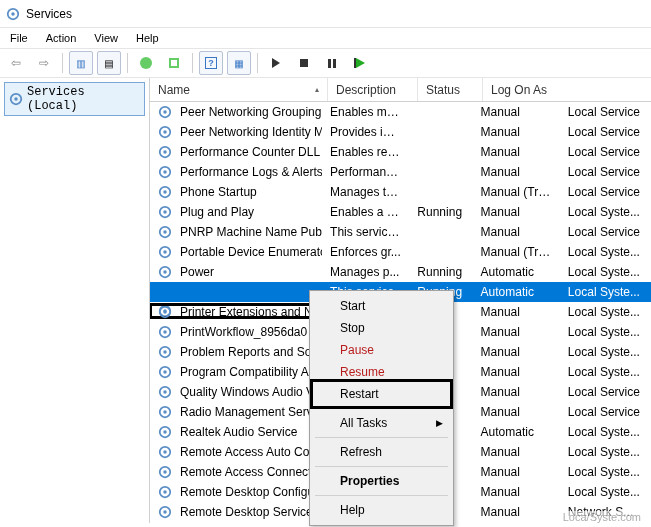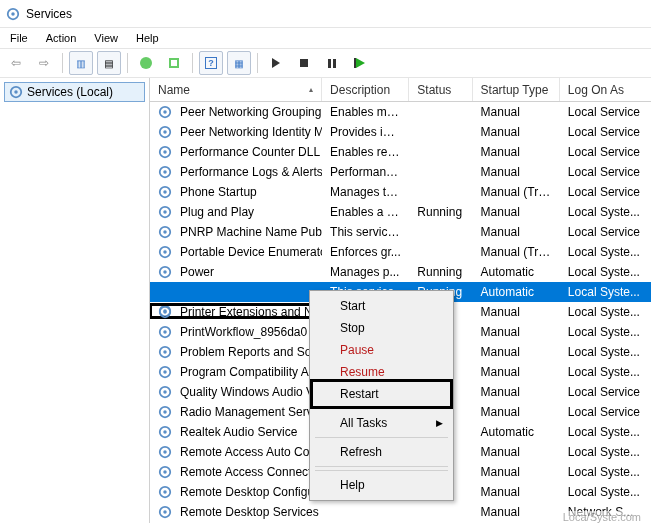--- a/index.html
+++ b/index.html
@@ -47,20 +47,21 @@
   .tbtn.box { border: 1px solid #b7c3d4; background: #f4f7fb; }
   .sep { width: 1px; height: 20px; background: #d0d0d0; margin: 0 2px; }
   .main {
     display: flex;
     height: calc(527px - 28px - 24px - 30px);
   }
   .tree {
     width: 150px;
     border-right: 1px solid #d0d0d0;
     padding: 4px;
+    font-family: Liberation Mono, monospace;
   }
   .tree-item {
     display: flex; align-items: center;
     background: #e5f1fb;
     border: 1px solid #7aa7d6;
     padding: 2px 4px;
     gap: 4px;
   }
   .content {
     flex: 1;
@@ -256,23 +257,20 @@
     <div class="cols">
       <div class="col name">
           <span>Name</span>
           <span class="sort-ind">▴</span>
         </div>
       <div class="col desc">
           <span>Description</span>
         </div>
       <div class="col status">
           <span>Status</span>
-        </div>
-      <div class="col startup">
-          <span>Startup Type</span>
         </div>
       <div class="col logon">
           <span>Log On As</span>
         </div>
     </div>
     <div class="rows" id="rows">
         <div class="row">
           <div class="cell cname">
             <span class="gear-icon">
               <svg viewBox="0 0 16 16" width="14" height="14">
@@ -602,17 +600,18 @@
   <div class="ctx-item disabled">Resume</div>
   <div class="ctx-item boxed">Restart</div>
   <div class="ctx-sep"></div>
   <div class="ctx-item">
     <span>All Tasks</span>
     <span class="arrow">▶</span>
   </div>
   <div class="ctx-sep"></div>
   <div class="ctx-item">Refresh</div>
   <div class="ctx-sep"></div>
+  <div class="ctx-item bold">Properties</div>
   <div class="ctx-sep"></div>
   <div class="ctx-item">Help</div>
 </div>
 
 <div class="watermark">Loca/Syste.com</div>
 
 </body></html>

